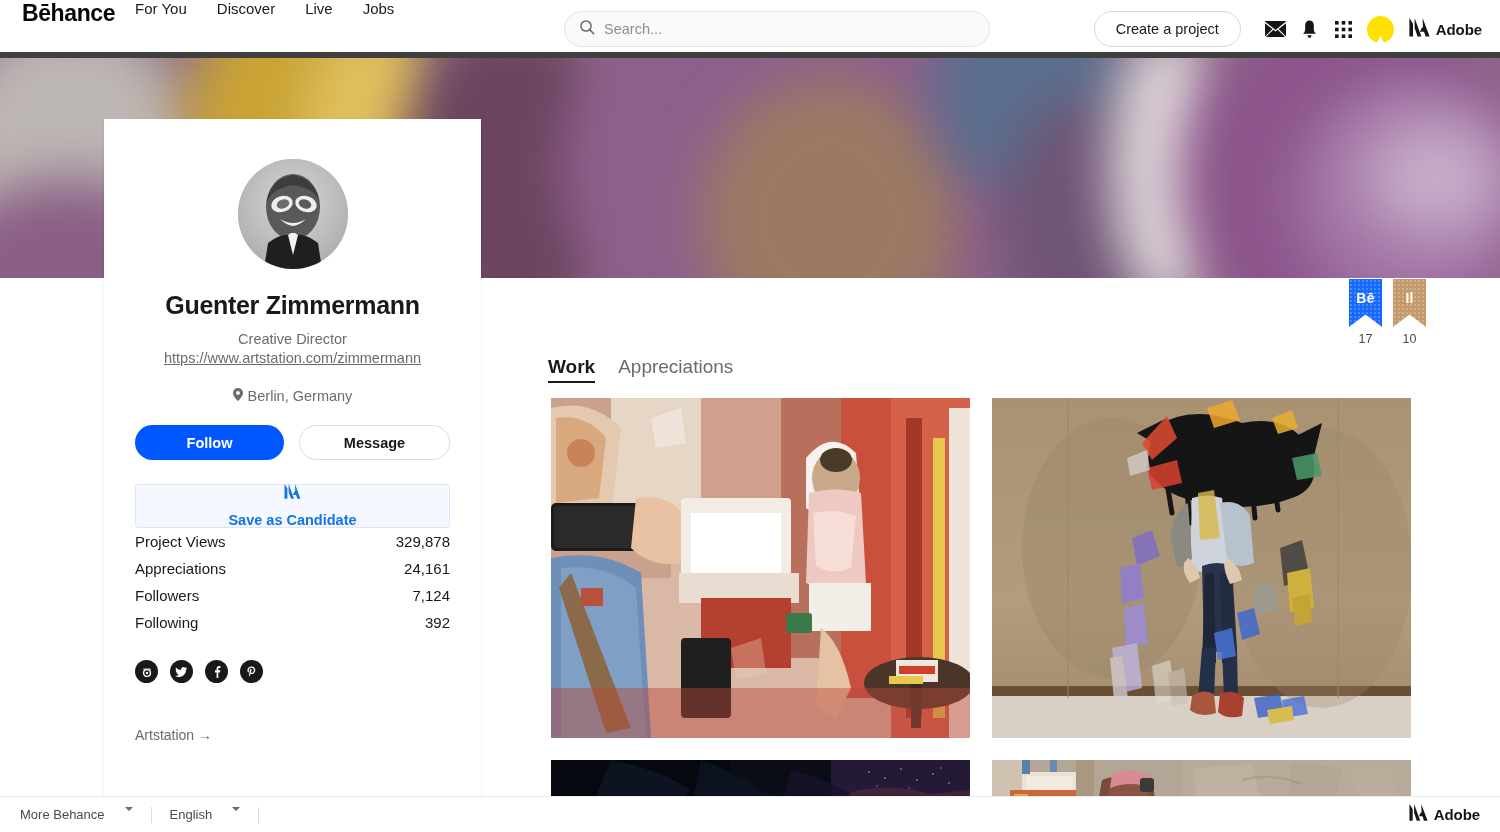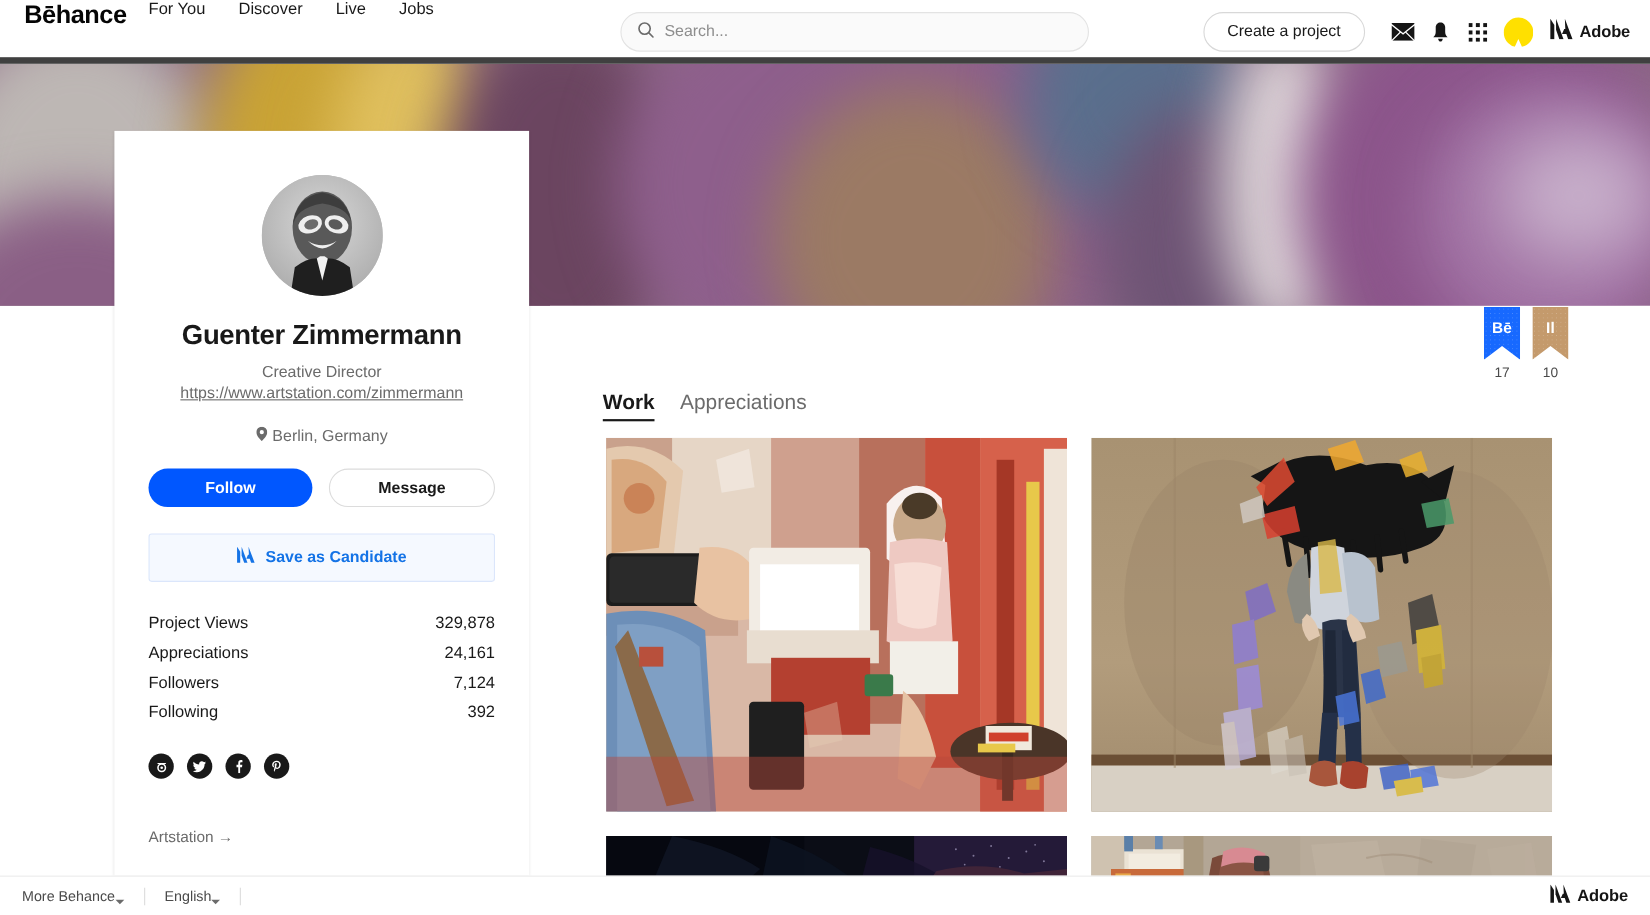--- a/index.html
+++ b/index.html
@@ -82,24 +82,24 @@
     font-family: "Liberation Sans", sans-serif;
   }
   .btn-message {
     flex: 1; height: 35px; border-radius: 18px; background: #fff; color: #191919;
     border: 1px solid #dcdcdc; font-size: 14.5px; font-weight: 700; cursor: pointer;
     font-family: "Liberation Sans", sans-serif;
   }
   .save-candidate {
     margin-top: 24px; height: 44px; border: 1px solid #dbe6fb; border-radius: 3px;
     background: #f5f9ff; display: flex; align-items: center; justify-content: center;
-    gap: 9px; cursor: pointer;
+    gap: 9px; cursor: pointer; flex-direction: column;
   }
   .sc-label { font-size: 14.5px; font-weight: 700; color: #1473e6; }
-  .stats { margin-top: 24px; }
+  .stats { }
   .stat-row { display: flex; justify-content: space-between; align-items: baseline; padding: 5px 0; }
   .stat-label { font-size: 15px; color: #191919; }
   .stat-value { font-size: 15px; color: #191919; }
   .socials { margin-top: 24px; display: flex; gap: 12px; }
   .soc { width: 23px; height: 23px; border-radius: 50%; background: #191919; display: flex; align-items: center; justify-content: center; cursor: pointer; }
   .ext-link { margin-top: 44px; font-size: 14px; color: #6b6b6b; cursor: pointer; text-align: left; }
 
   
   .main { position: absolute; left: 500px; top: 278px; width: 1018px; height: 520px; background: #fff; }
   .ribbons { position: absolute; right: 92px; top: 1px; display: flex; gap: 11px; }
@@ -124,21 +124,21 @@
   .grid { position: absolute; left: 51px; top: 120px; width: 920px; display: flex; flex-wrap: wrap; gap: 22px; }
   .card { width: 419px; height: 340px; overflow: hidden; position: relative; background: #eee; cursor: pointer; }
 
   
   .footer {
     position: absolute; bottom: 0; left: 0; width: 1500px; height: 36px;
     background: #fff; border-top: 1px solid #ececec; display: flex;
     align-items: center; padding: 0 20px; z-index: 50;
   }
   .f-item { font-size: 13px; color: #4a4a4a; cursor: pointer; white-space: nowrap; }
-  .f-drop { display: flex; align-items: flex-end; gap: 0; }
+  .f-drop { display: flex; align-items: flex-start; gap: 20px; }
   .f-sep { width: 1px; height: 16px; background: #dcdcdc; margin: 0 18px; }
   .f-links { display: flex; gap: 15px; margin-left: 18px; }
   .f-right { margin-left: auto; display: flex; align-items: center; gap: 6px; }
 
   .caret { width: 0; height: 0; border-left: 4px solid transparent; border-right: 4px solid transparent; border-top: 4.5px solid #6b6b6b; }
 </style>
 </head>
 <body>
 
 <div id="page">

